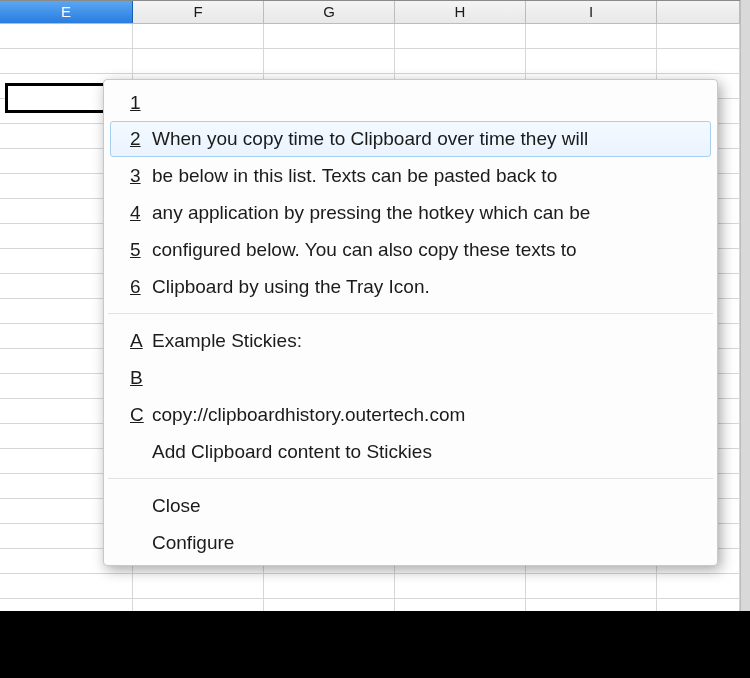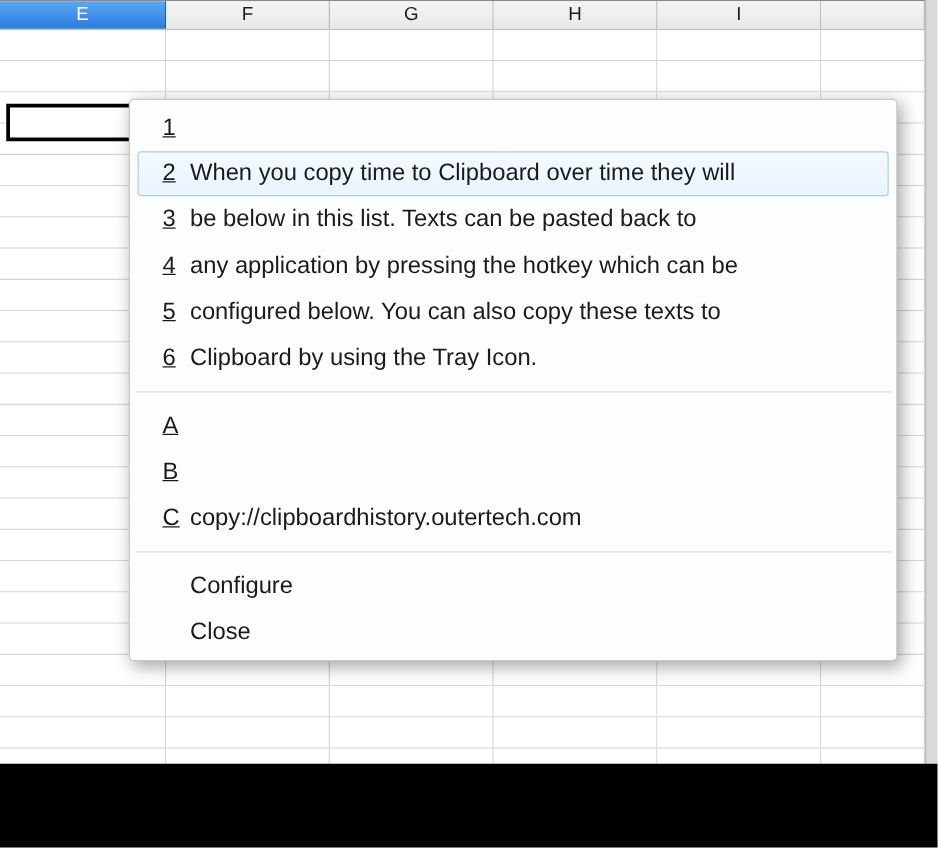--- a/index.html
+++ b/index.html
@@ -353,30 +353,35 @@
       <span class="mn">5</span>
       <span class="lbl">configured below. You can also copy these texts to</span>
     </div>
     <div class="menu-item">
       <span class="mn">6</span>
       <span class="lbl">Clipboard by using the Tray Icon.</span>
     </div>
     <div class="menu-sep"></div>
     <div class="menu-item">
       <span class="mn">A</span>
+      <span class="lbl">Example Stickies:</span>
     </div>
     <div class="menu-item">
       <span class="mn">B</span>
     </div>
     <div class="menu-item">
       <span class="mn">C</span>
       <span class="lbl">copy://clipboardhistory.outertech.com</span>
     </div>
+    <div class="menu-item">
+      <span class="mn" style="visibility: hidden;"></span>
+      <span class="lbl">Add Clipboard content to Stickies</span>
+    </div>
     <div class="menu-sep"></div>
+    <div class="menu-item">
+      <span class="mn" style="visibility: hidden;"></span>
+      <span class="lbl">Close</span>
+    </div>
     <div class="menu-item">
       <span class="mn" style="visibility: hidden;"></span>
       <span class="lbl">Configure</span>
-    </div>
-    <div class="menu-item">
-      <span class="mn" style="visibility: hidden;"></span>
-      <span class="lbl">Close</span>
     </div>
   </div>
 
 </body></html>

